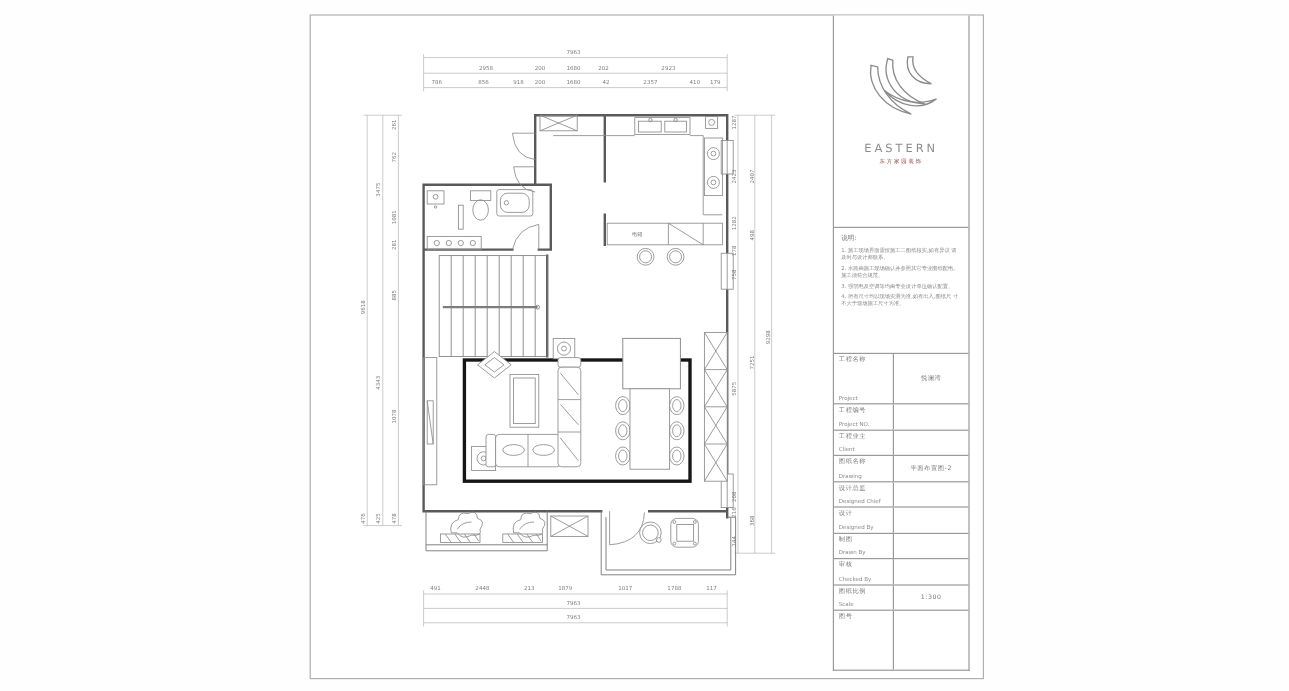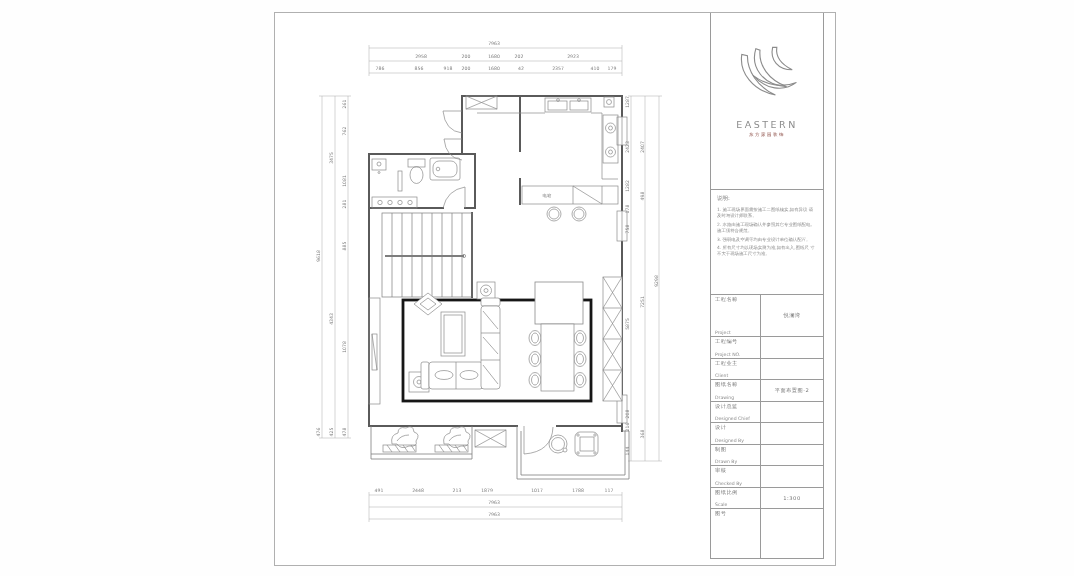--- a/index.html
+++ b/index.html
@@ -1,19 +1,19 @@
 <!DOCTYPE html>
 <html><head>
 <meta charset="utf-8">
 <style>
   html,body{margin:0;padding:0;background:#fff;}
   .page{position:relative;width:1074px;height:576px;background:#fefefe;overflow:hidden;
         font-family:"DejaVu Sans","Liberation Sans",sans-serif;color:#666;}
   .sheet{position:absolute;left:258px;top:12px;width:560px;height:552px;
-         border:1px solid #b0b0b0;background:#fff;margin-left:16px;}
+         border:1px solid #b0b0b0;background:#fff;}
   .plan-svg{position:absolute;left:0;top:0;}
   
   .titleblock{position:absolute;left:435px;top:0;width:112px;height:545px;
               border-left:1px solid #9a9a9a;border-right:1px solid #9a9a9a;
               border-bottom:1px solid #9a9a9a;background:#fff;}
   .logo-area{position:absolute;left:0;top:0;width:112px;height:176px;text-align:center;}
   .logo-mark{margin:22px auto 0 auto;width:70px;height:78px;}
   .logo-text{font-size:9.5px;letter-spacing:2.5px;color:#8c8c8c;margin-top:2px;}
   .logo-sub{font-size:4.5px;letter-spacing:1.5px;color:#8a4a42;margin-top:2px;}
   .notes-area{position:absolute;left:0;top:176px;width:112px;height:105px;

